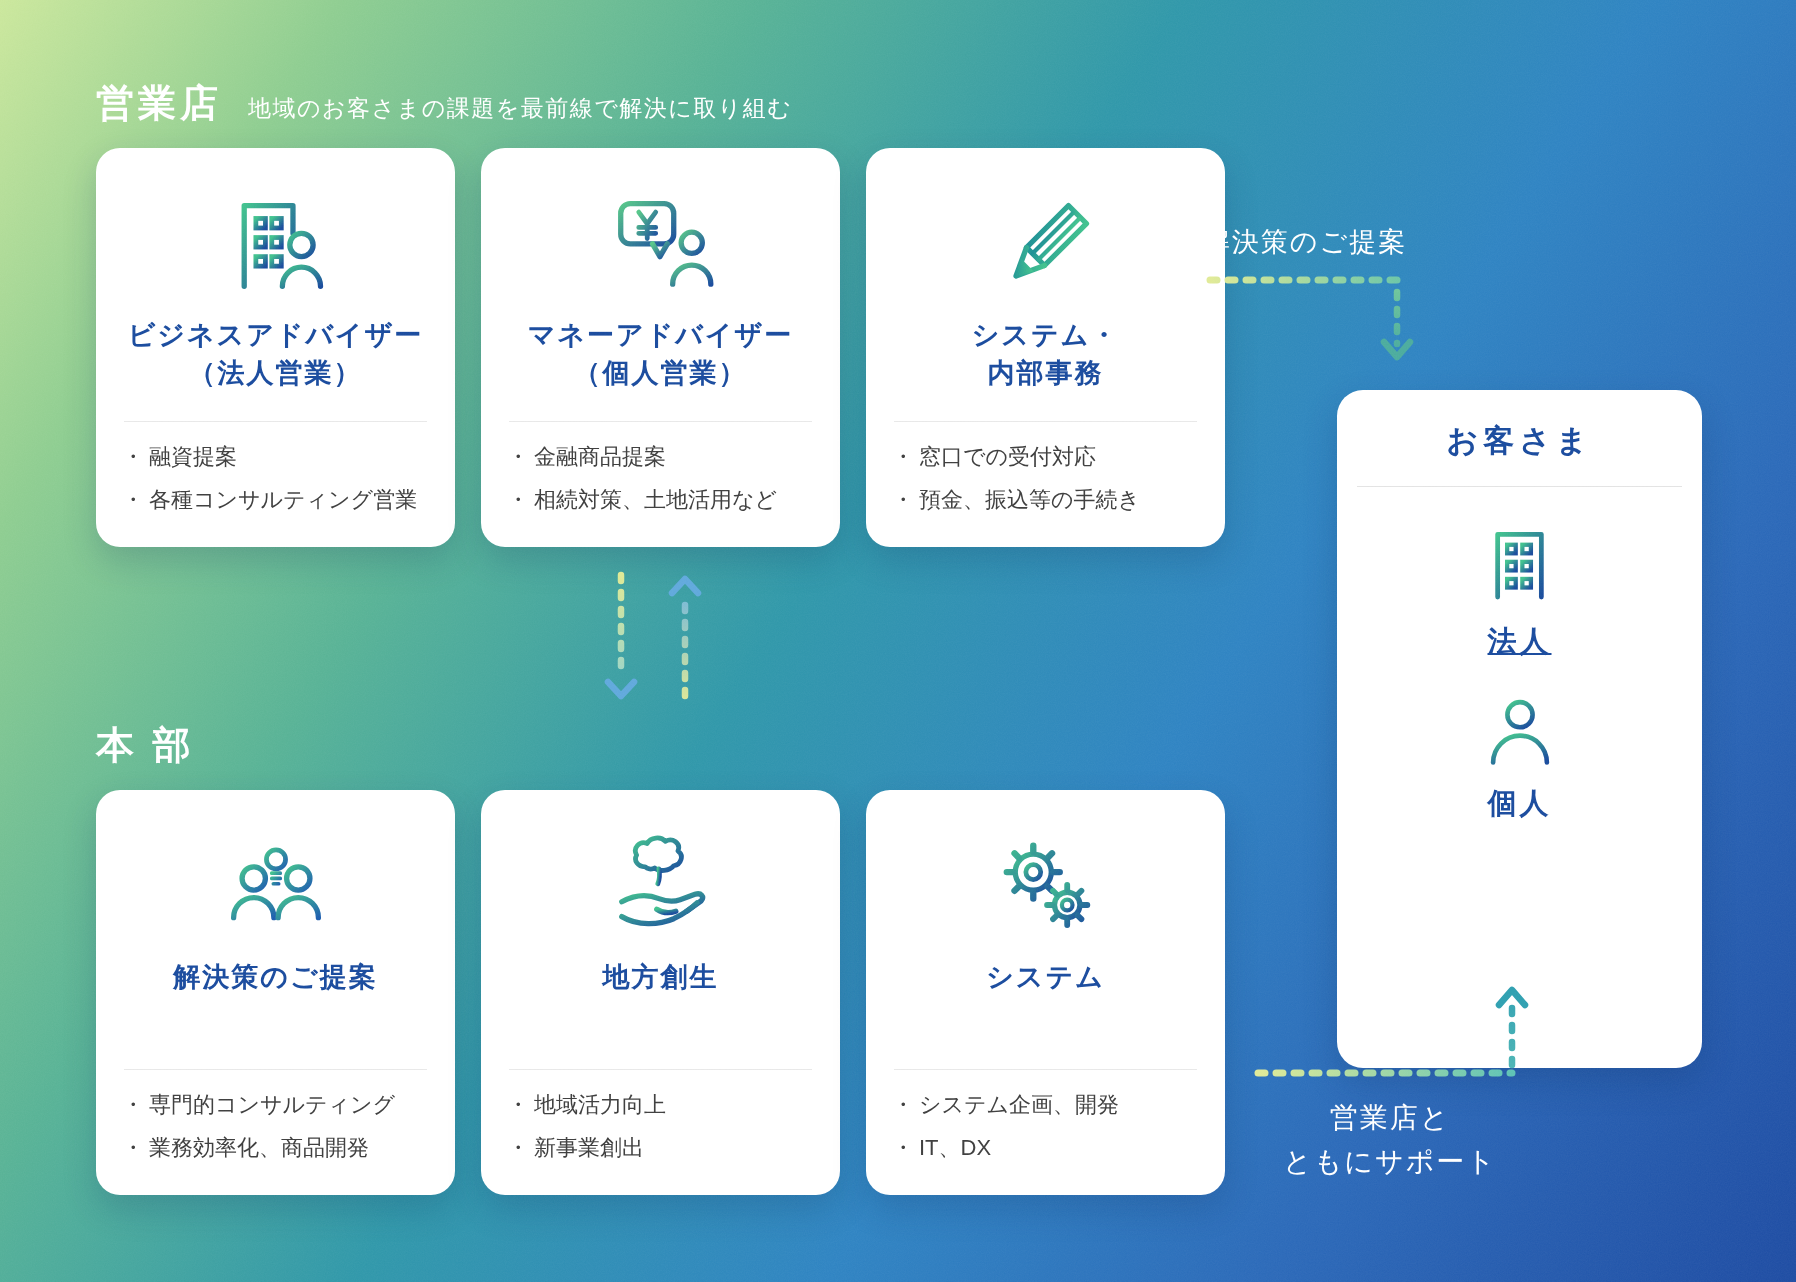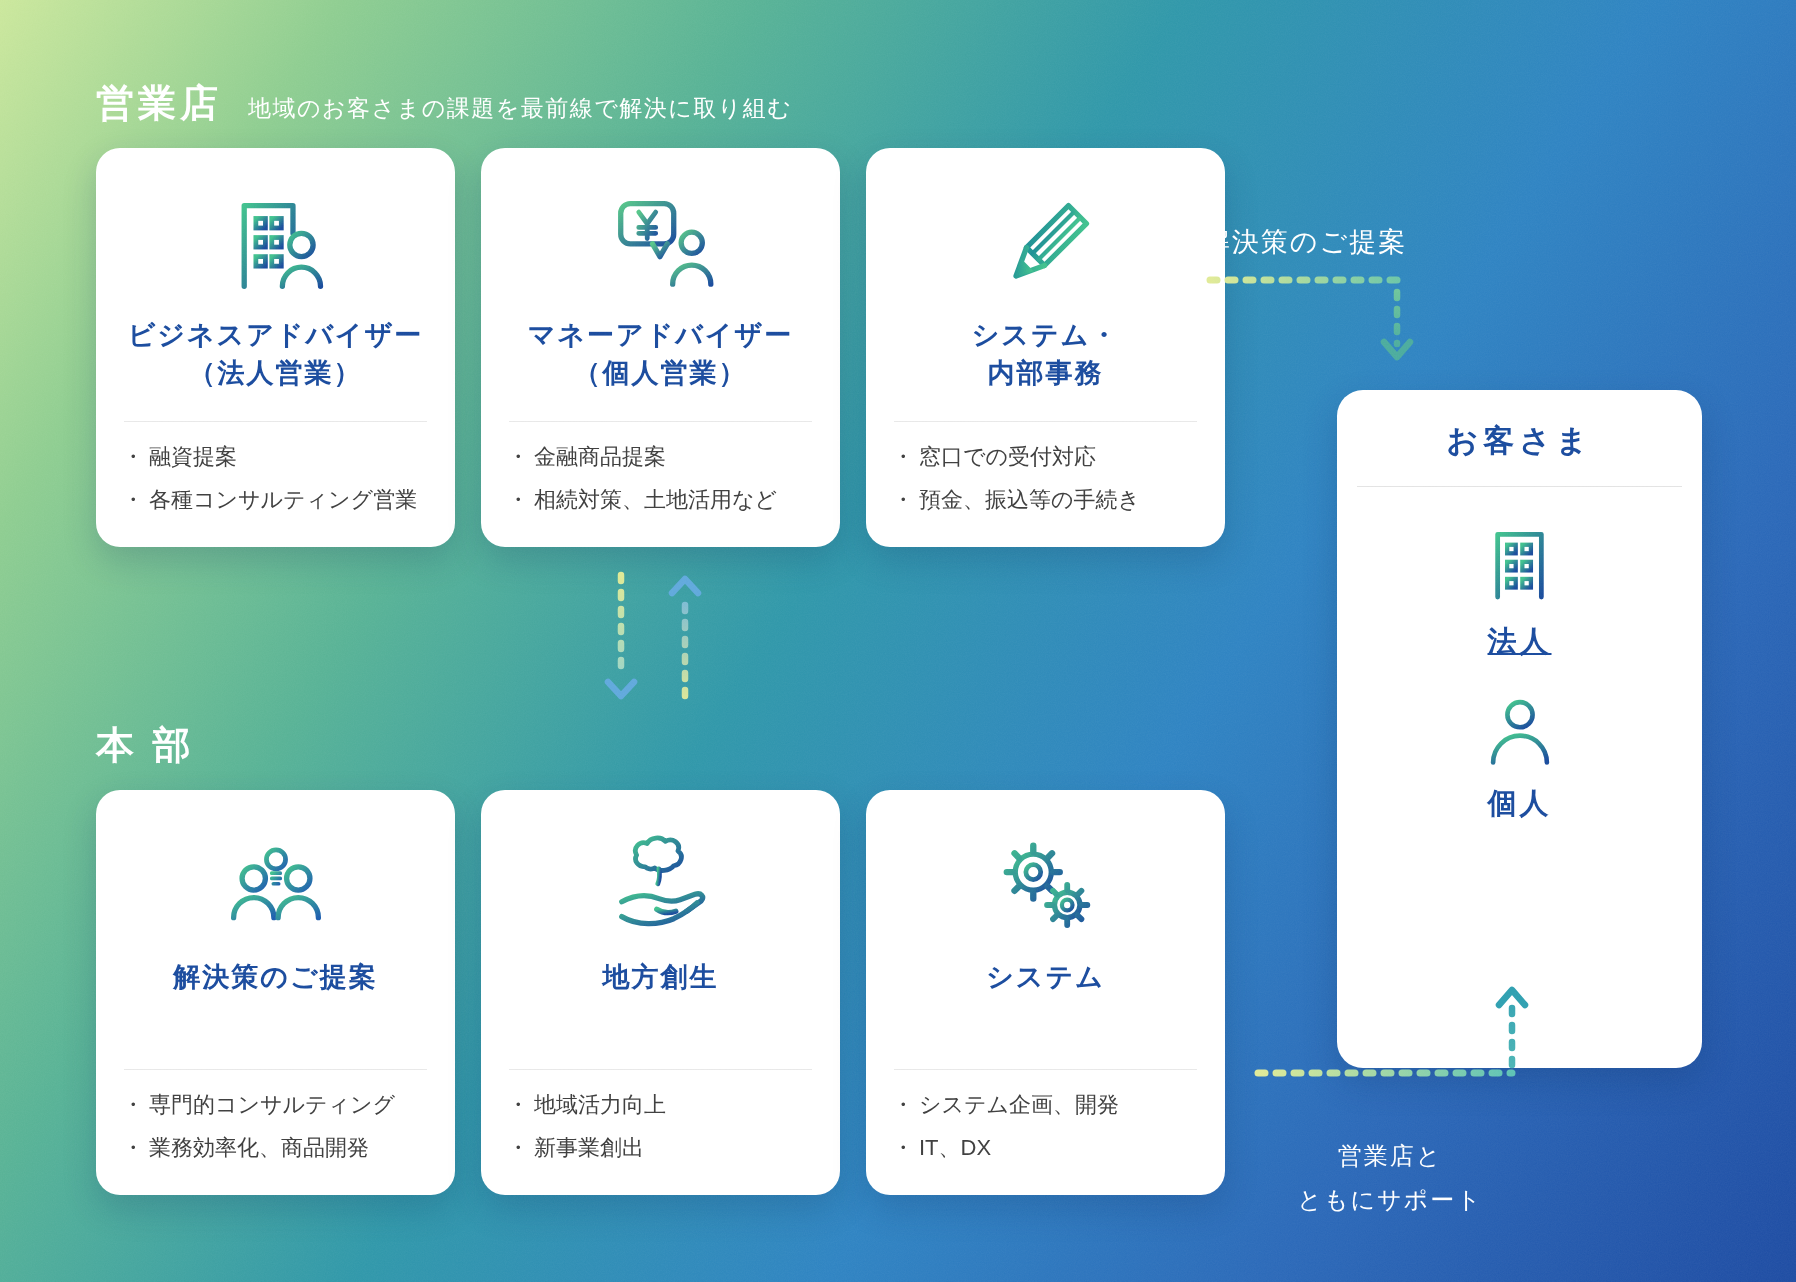--- a/index.html
+++ b/index.html
@@ -48,21 +48,21 @@
     box-shadow:0 14px 34px rgba(8,40,90,.22);
     display:flex;flex-direction:column;align-items:center;
   }
   .customer-title{margin-top:30px;font-size:31px;font-weight:bold;color:#17499d;letter-spacing:5px;}
   .customer-divider{width:325px;height:1px;background:#e3e3e3;margin-top:24px;}
   .customer-item-label{font-size:29px;font-weight:bold;color:#17499d;letter-spacing:3px;}
 
   
   .arrow-label{color:#fff;z-index:2;text-align:center;}
   .label-propose{left:1180px;top:224px;width:250px;font-size:27px;letter-spacing:2px;}
-  .label-support{left:1245px;top:1096px;width:290px;font-size:24px;line-height:44px;letter-spacing:2px;margin-top:38px;}
+  .label-support{left:1245px;top:1096px;width:290px;font-size:28px;line-height:44px;letter-spacing:2px;}
 
   svg .ln{fill:none;stroke-linecap:round;stroke-linejoin:round;}
 </style>
 </head>
 <body>
 
 <div id="stage">
 
   <div class="abs section-header" style="left:96px;top:78px;">
     <div class="section-title">営業店</div>

